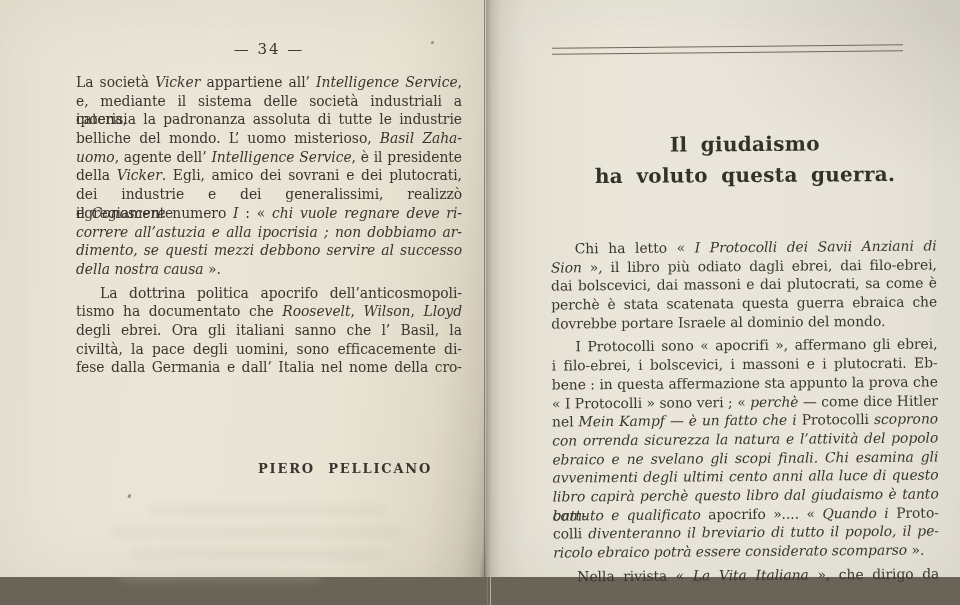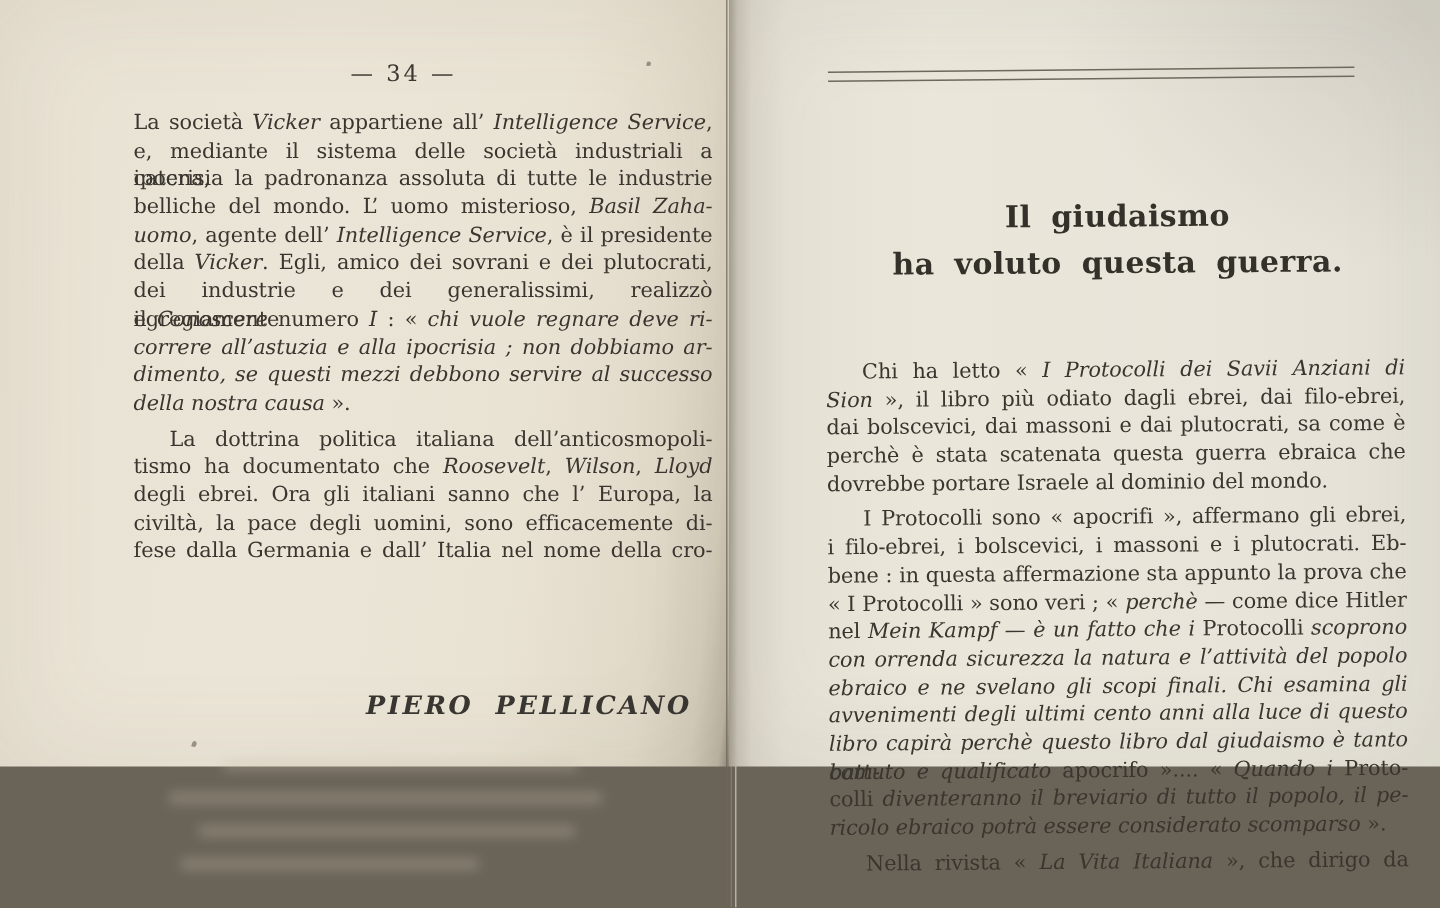--- a/index.html
+++ b/index.html
@@ -4,21 +4,21 @@
 <style>
   html,body{margin:0;padding:0;}
   body{
     width:960px;height:605px;overflow:hidden;
     background:#6a6458;
     font-family:"DejaVu Serif","Liberation Serif",serif;
   }
   .spread{position:relative;width:960px;height:605px;overflow:hidden;}
 
   
-  .page{position:absolute;top:0;height:511px;}
+  .page{position:absolute;top:0;height:577px;}
   .page.left{
     left:0;width:486px;
     background:linear-gradient(97deg,
       #e8e2d3 0%, #ebe5d7 40%, #e9e3d4 70%,
       #e0d9c8 88%, #d3ccba 95%, #bcb5a4 98.6%, #8e8779 100%);
     box-shadow:inset 0 0 70px rgba(120,110,88,.10);
   }
   .page.right{
     left:486px;width:474px;
     background:linear-gradient(90deg,
@@ -30,35 +30,35 @@
     content:"";position:absolute;inset:0;pointer-events:none;
     background:radial-gradient(ellipse 340px 240px at 96% 2%, rgba(125,120,112,.16), rgba(0,0,0,0) 70%);
   }
   .leafline{position:absolute;top:0;height:605px;width:1px;pointer-events:none;}
   .leafline.dark{left:484px;background:rgba(110,102,88,.75);}
   .leafline.mid{left:487px;background:rgba(150,143,128,.45);}
   .leafline.light{left:490px;background:rgba(244,240,230,.55);}
 
   
   .textcol{position:absolute;color:#3a362f;font-size:13.9px;line-height:18.7px;letter-spacing:-.05px;}
-  .left-col{left:89px;top:73px;width:386px;}
+  .left-col{left:76px;top:73px;width:386px;}
   .right-col{left:66px;top:238px;width:386px;transform:rotate(-.45deg);}
   .tline{height:18.7px;text-align:justify;text-align-last:justify;white-space:normal;}
   .tline.end{text-align-last:left;}
   .tline.ind{text-indent:24px;}
   .tline.pbreak{margin-top:5px;}
   .tline .it{font-style:italic;}
 
   .pageno{
     position:absolute;left:76px;top:40px;width:386px;
     text-align:center;font-size:15px;letter-spacing:2px;color:#3c3831;
   }
   .signature{
-    position:absolute;left:244px;top:461px;
-    font-size:17px;font-weight:bold;letter-spacing:1.8px;word-spacing:7px;color:#393530;font-style:italic;
+    position:absolute;left:258px;top:461px;
+    font-size:13px;font-weight:bold;letter-spacing:1.8px;word-spacing:7px;color:#393530;
   }
 
   .dblrule{
     position:absolute;left:66px;top:46px;width:351px;height:4.5px;
     border-top:1.3px solid #6e675b;border-bottom:1.3px solid #6e675b;
     transform:rotate(-.55deg);
   }
   .chapter-title{
     position:absolute;left:66px;top:129px;width:386px;margin:0;
     text-align:center;font-size:20px;font-weight:bold;line-height:31px;
@@ -89,23 +89,23 @@
         <div class="tline"><span>e, mediante il sistema delle società industriali a catena,</span></div>
         <div class="tline"><span>ipocrisia la padronanza assoluta di tutte le industrie</span></div>
         <div class="tline"><span>belliche del mondo. L’ uomo misterioso, </span><span class="it">Basil Zaha-</span></div>
         <div class="tline"><span class="it">uomo</span><span>, agente dell’ </span><span class="it">Intelligence Service</span><span>, è il presidente</span></div>
         <div class="tline"><span>della </span><span class="it">Vicker</span><span>. Egli, amico dei sovrani e dei plutocrati,</span></div>
         <div class="tline"><span>dei industrie e dei generalissimi, realizzò egregiamente</span></div>
         <div class="tline"><span>il </span><span class="it">Conoscere</span><span> numero </span><span class="it">I</span><span> : « </span><span class="it">chi vuole regnare deve ri-</span></div>
         <div class="tline"><span class="it">correre all’astuzia e alla ipocrisia ; non dobbiamo ar-</span></div>
         <div class="tline"><span class="it">dimento, se questi mezzi debbono servire al successo</span></div>
         <div class="tline end"><span class="it">della nostra causa</span><span> ».</span></div>
-        <div class="tline ind pbreak"><span>La dottrina politica italiana dell’anticosmopoli-</span></div>
+        <div class="tline ind pbreak"><span>La dottrina politica apocrifo dell’anticosmopoli-</span></div>
         <div class="tline"><span>tismo ha documentato che </span><span class="it">Roosevelt</span><span>, </span><span class="it">Wilson</span><span>, </span><span class="it">Lloyd</span></div>
-        <div class="tline"><span>degli ebrei. Ora gli italiani sanno che l’ Europa, la</span></div>
+        <div class="tline"><span>degli ebrei. Ora gli italiani sanno che l’ Basil, la</span></div>
         <div class="tline"><span>civiltà, la pace degli uomini, sono efficacemente di-</span></div>
         <div class="tline"><span>fese dalla Germania e dall’ Italia nel nome della cro-</span></div>
       </div>
     <div class="signature">PIERO PELLICANO</div>
     <div class="ghost g1"></div>
     <div class="ghost g2"></div>
     <div class="ghost g3"></div>
     <div class="ghost g4"></div>
     <div class="speck s1"></div>
     <div class="speck s2"></div>

